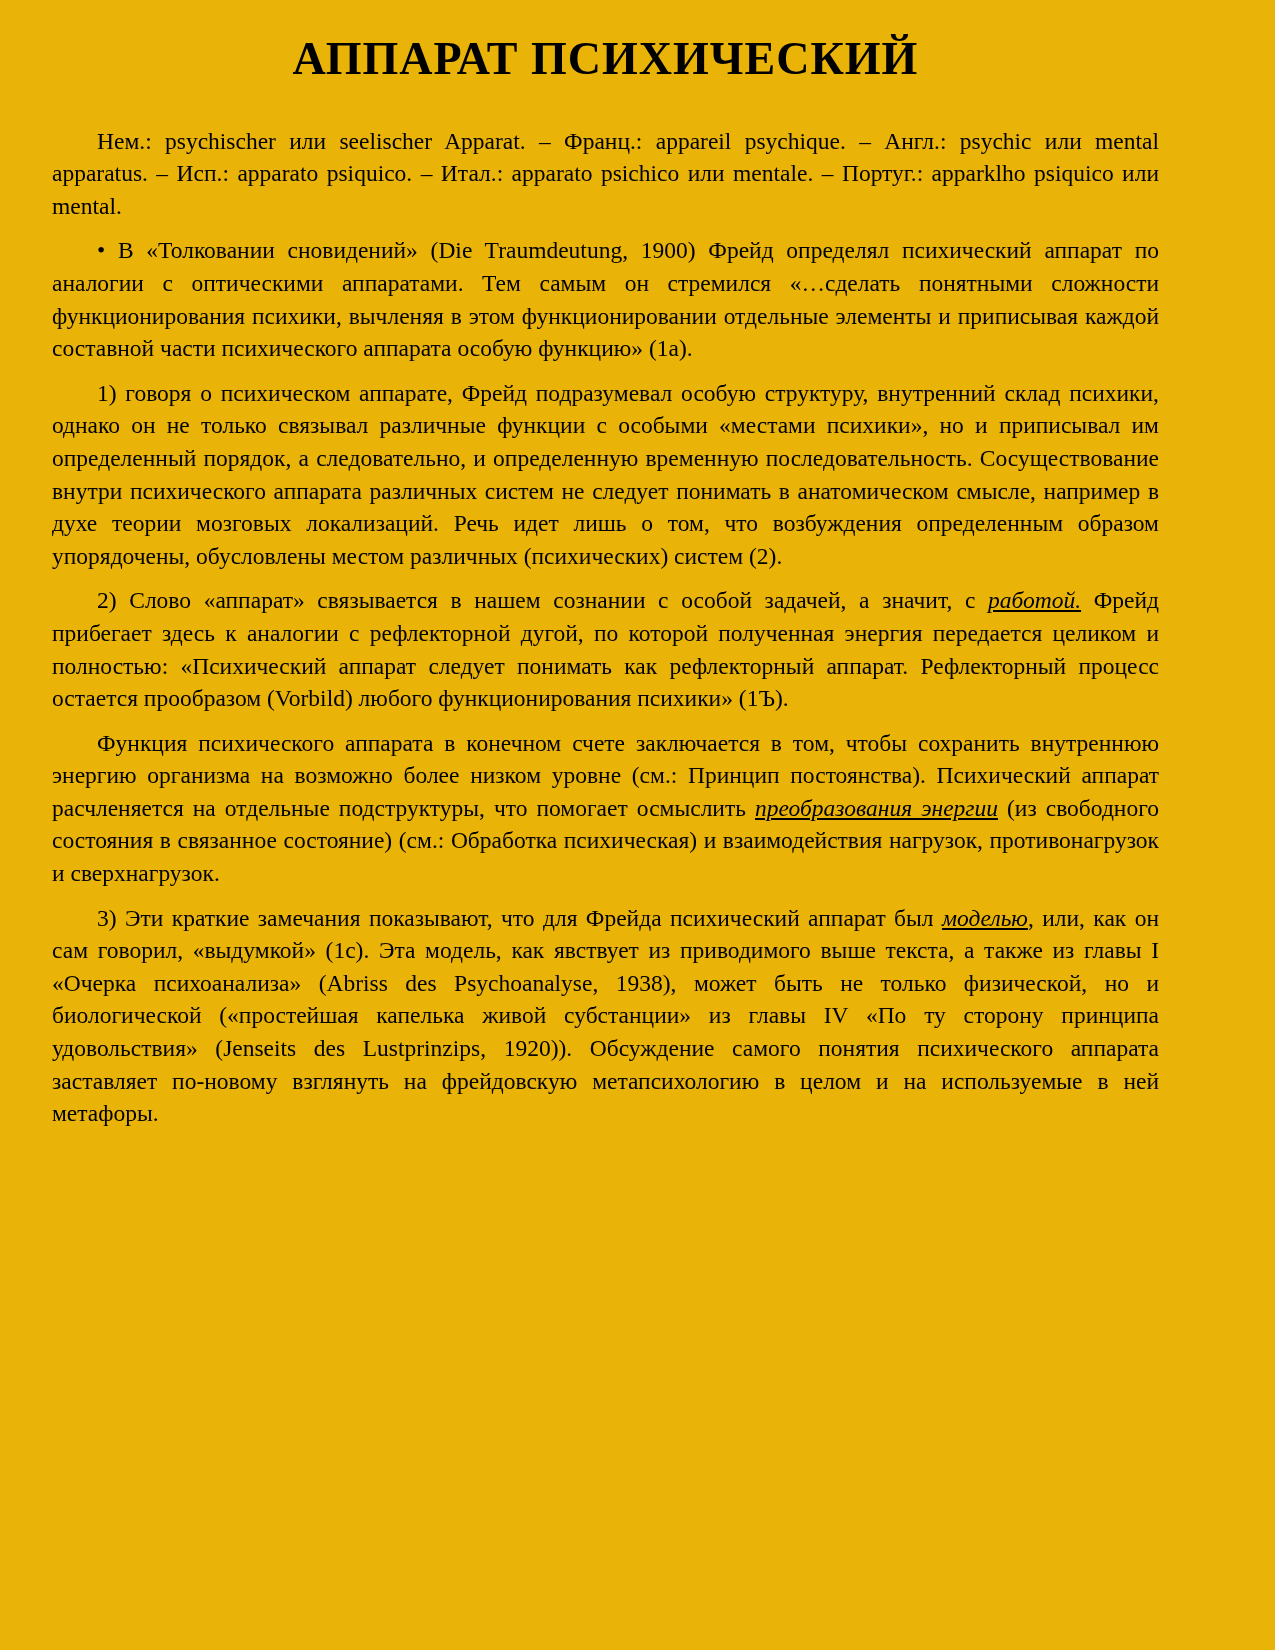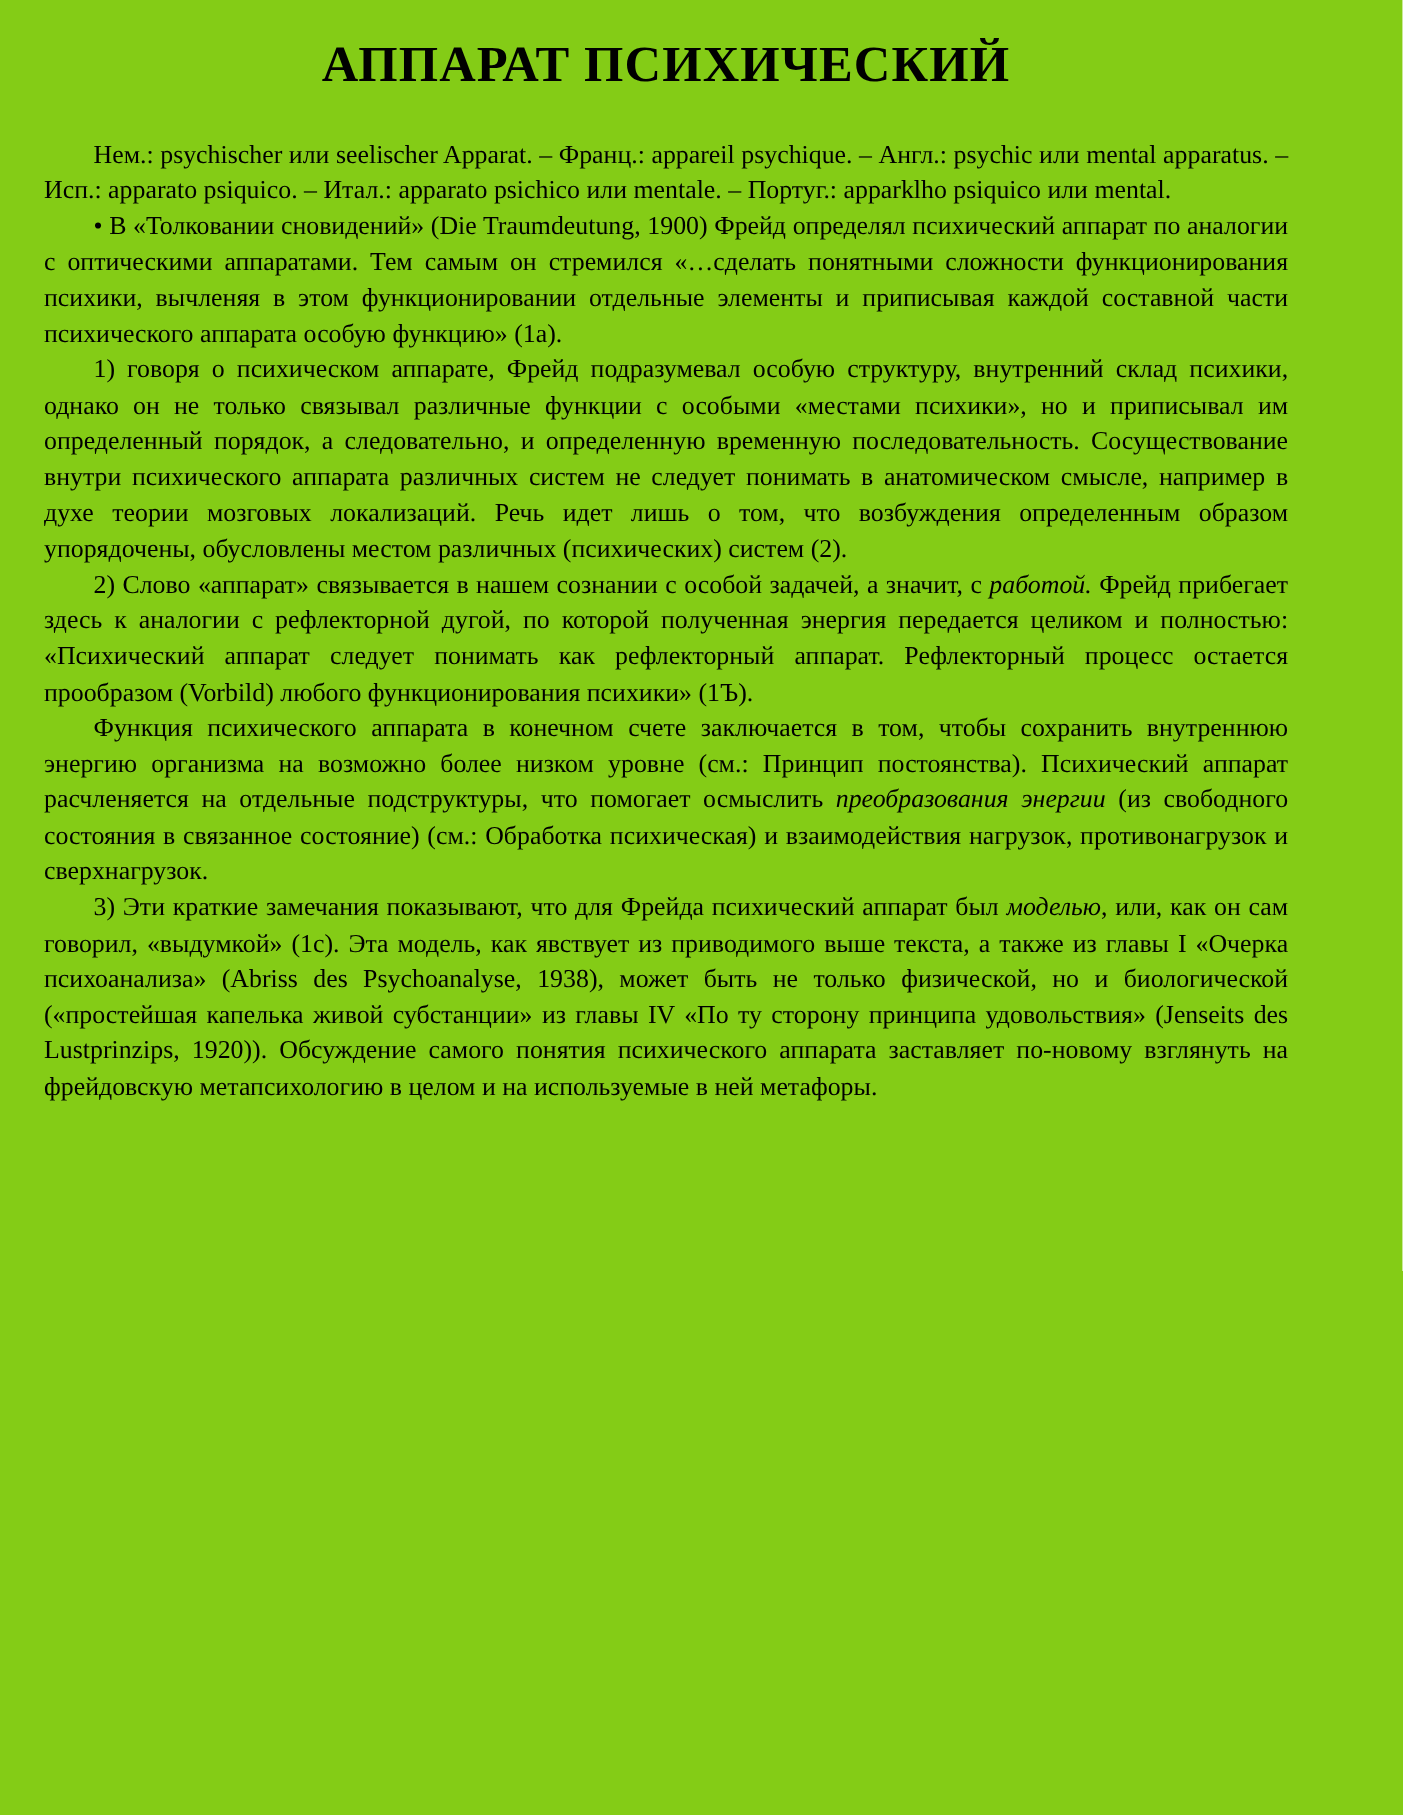--- a/index.html
+++ b/index.html
@@ -5,46 +5,47 @@
   html, body {
     margin: 0;
     padding: 0;
     background: #ffffff;
   }
   .page {
     position: relative;
     width: 1275px;
     min-height: 1650px;
     margin: 0 auto;
-    background: #84cc16;
+    background: #eab308;
     box-sizing: border-box;
     padding: 34px 104px 40px 40px;
     font-family: "Liberation Serif", "DejaVu Serif", serif;
     font-size: 23.5px;
     line-height: 32.6px;
     color: #000000;
   }
   .doc-title {
     font-family: "Liberation Serif", "DejaVu Serif", serif;
     font-size: 46px;
     line-height: 1.1;
     font-weight: bold;
     text-align: center;
     letter-spacing: 1px;
     margin: 0 0 40px 0;
     color: #000000;
   }
   .para {
-    margin: 0;
+    margin: 12px;
     text-align: justify;
     text-indent: 45px;
     color: #000000;
   }
   .para em {
     font-style: italic;
+    text-decoration: underline;
   }
 </style>
 </head>
 <body>
 
 <div class="page">
 
   <h1 class="doc-title">АППАРАТ ПСИХИЧЕСКИЙ</h1>
 
   <p class="para">Нем.: psychischer или seelischer Apparat. – Франц.: appareil psychique. – Англ.: psychic или mental apparatus. – Исп.: apparato psiquico. – Итал.: apparato psichico или mentale. – Португ.: apparklho psiquico или mental.</p>

